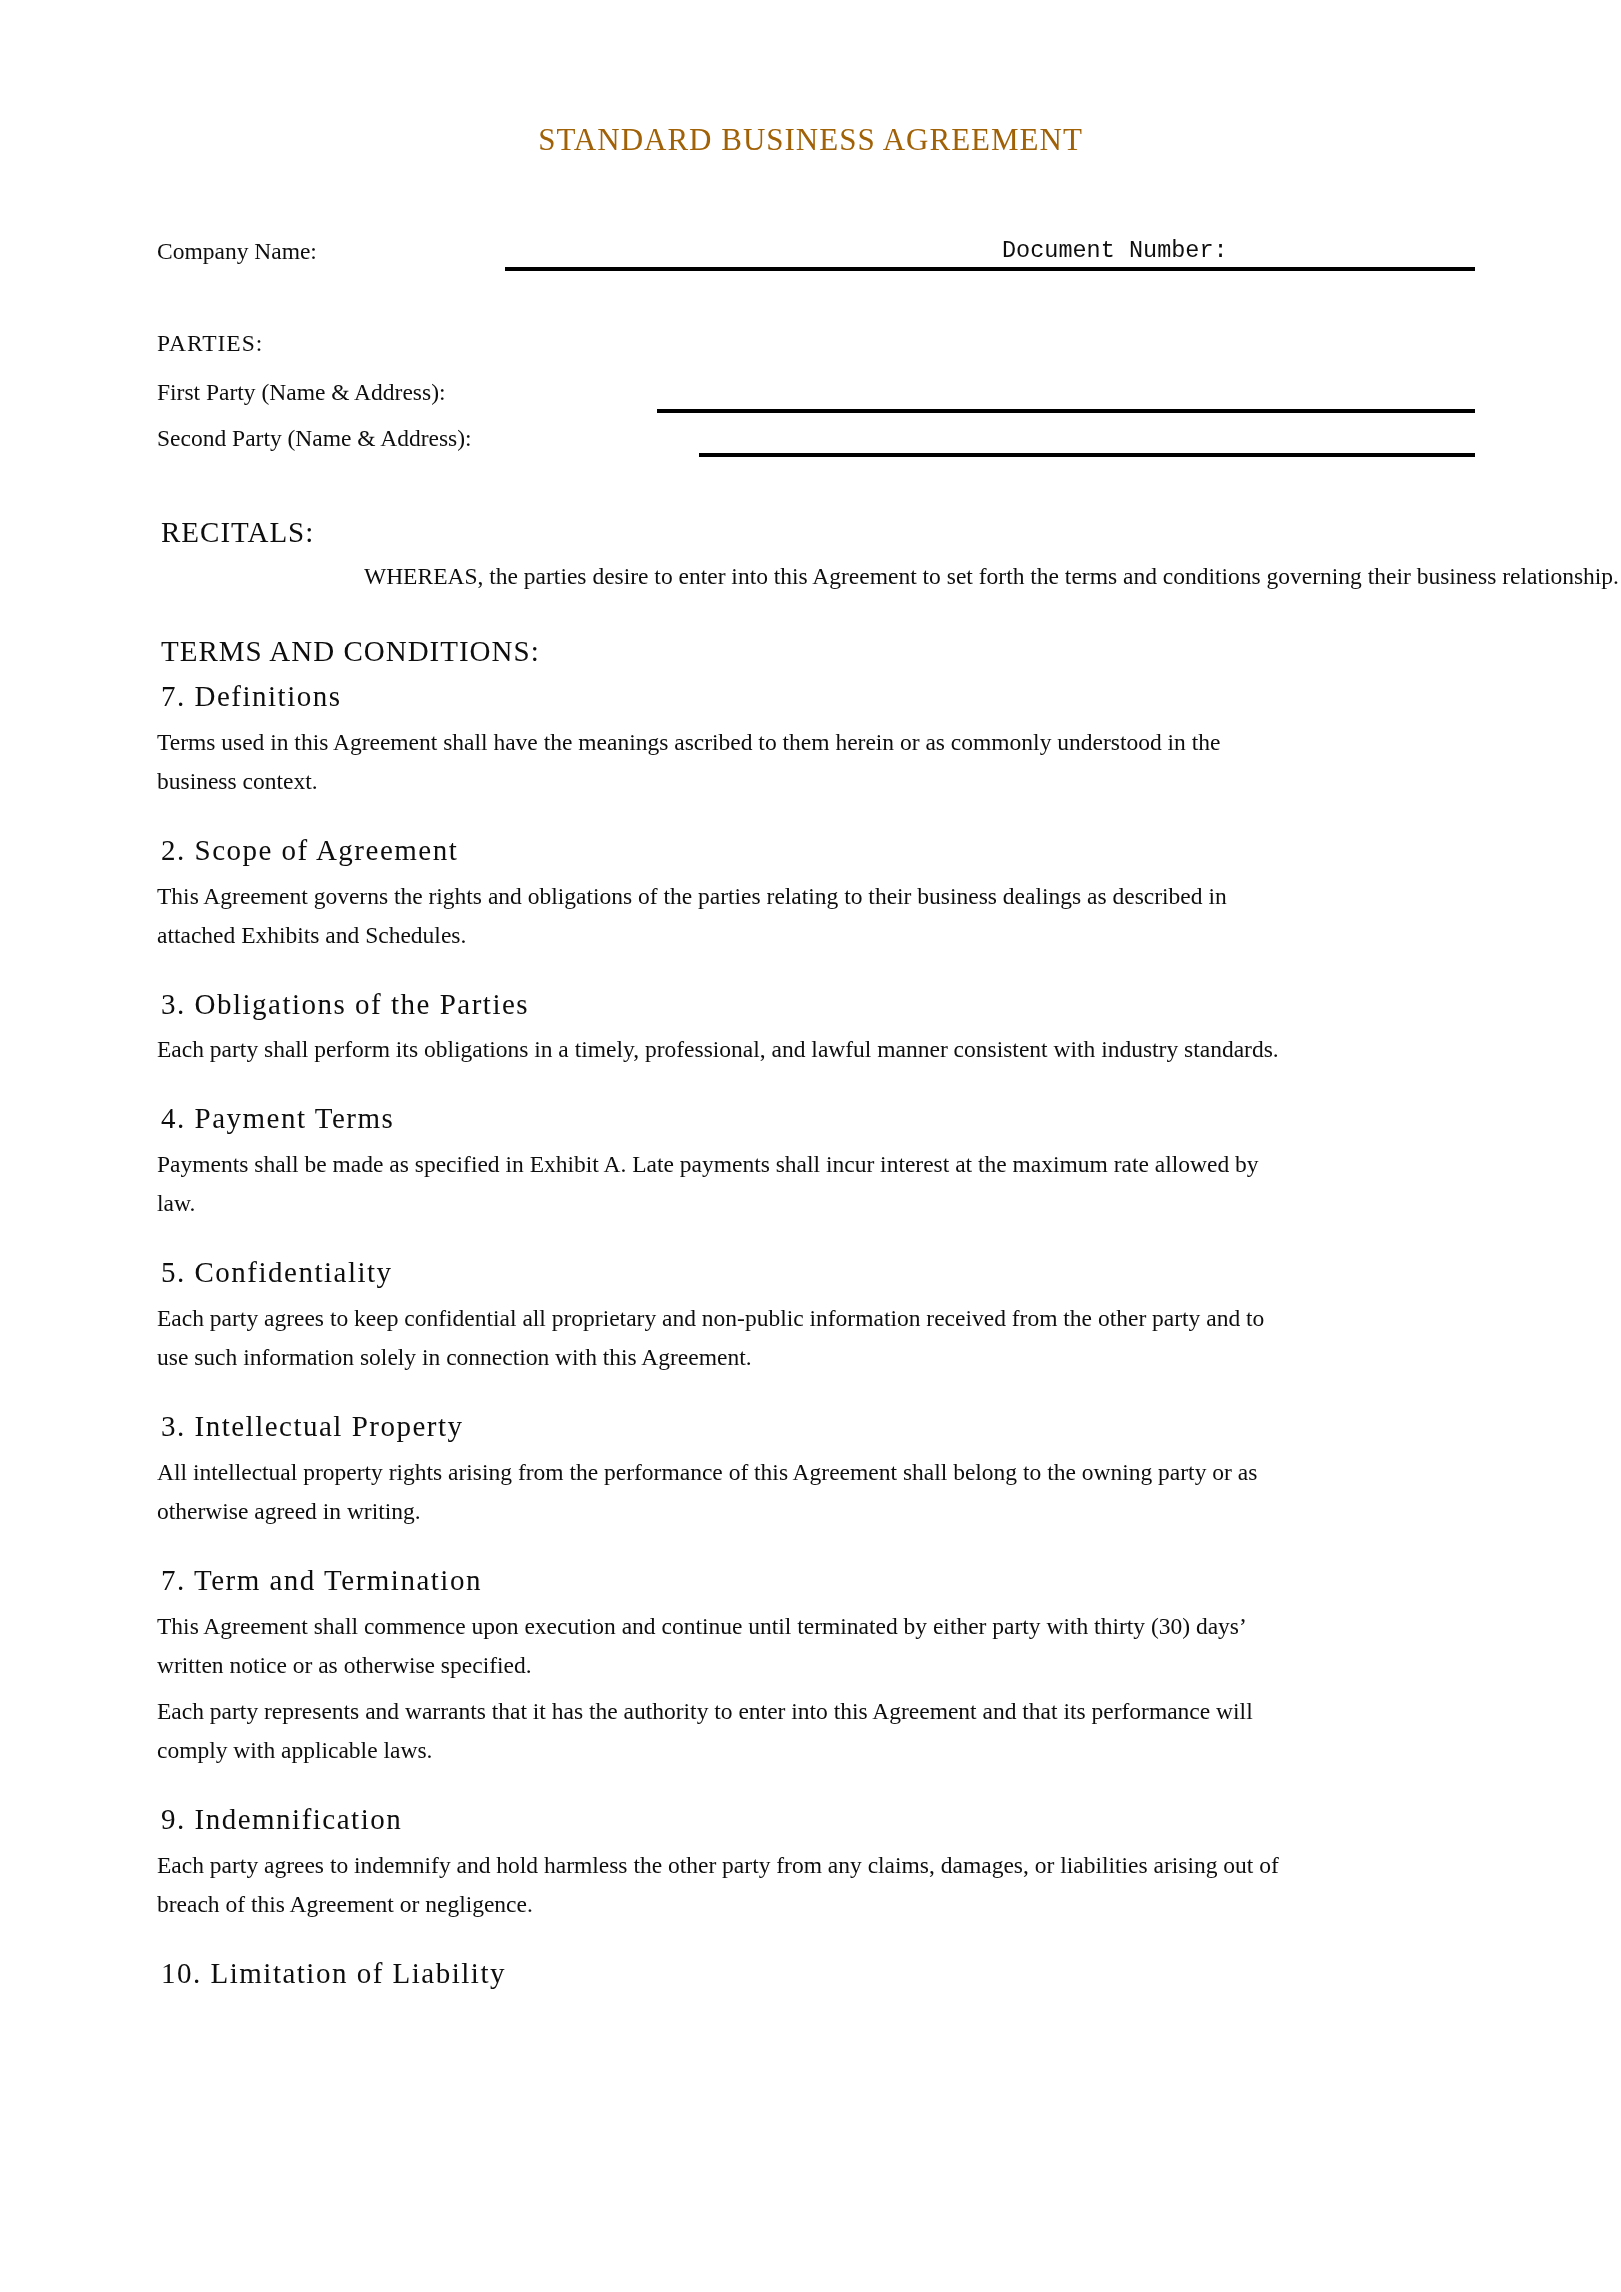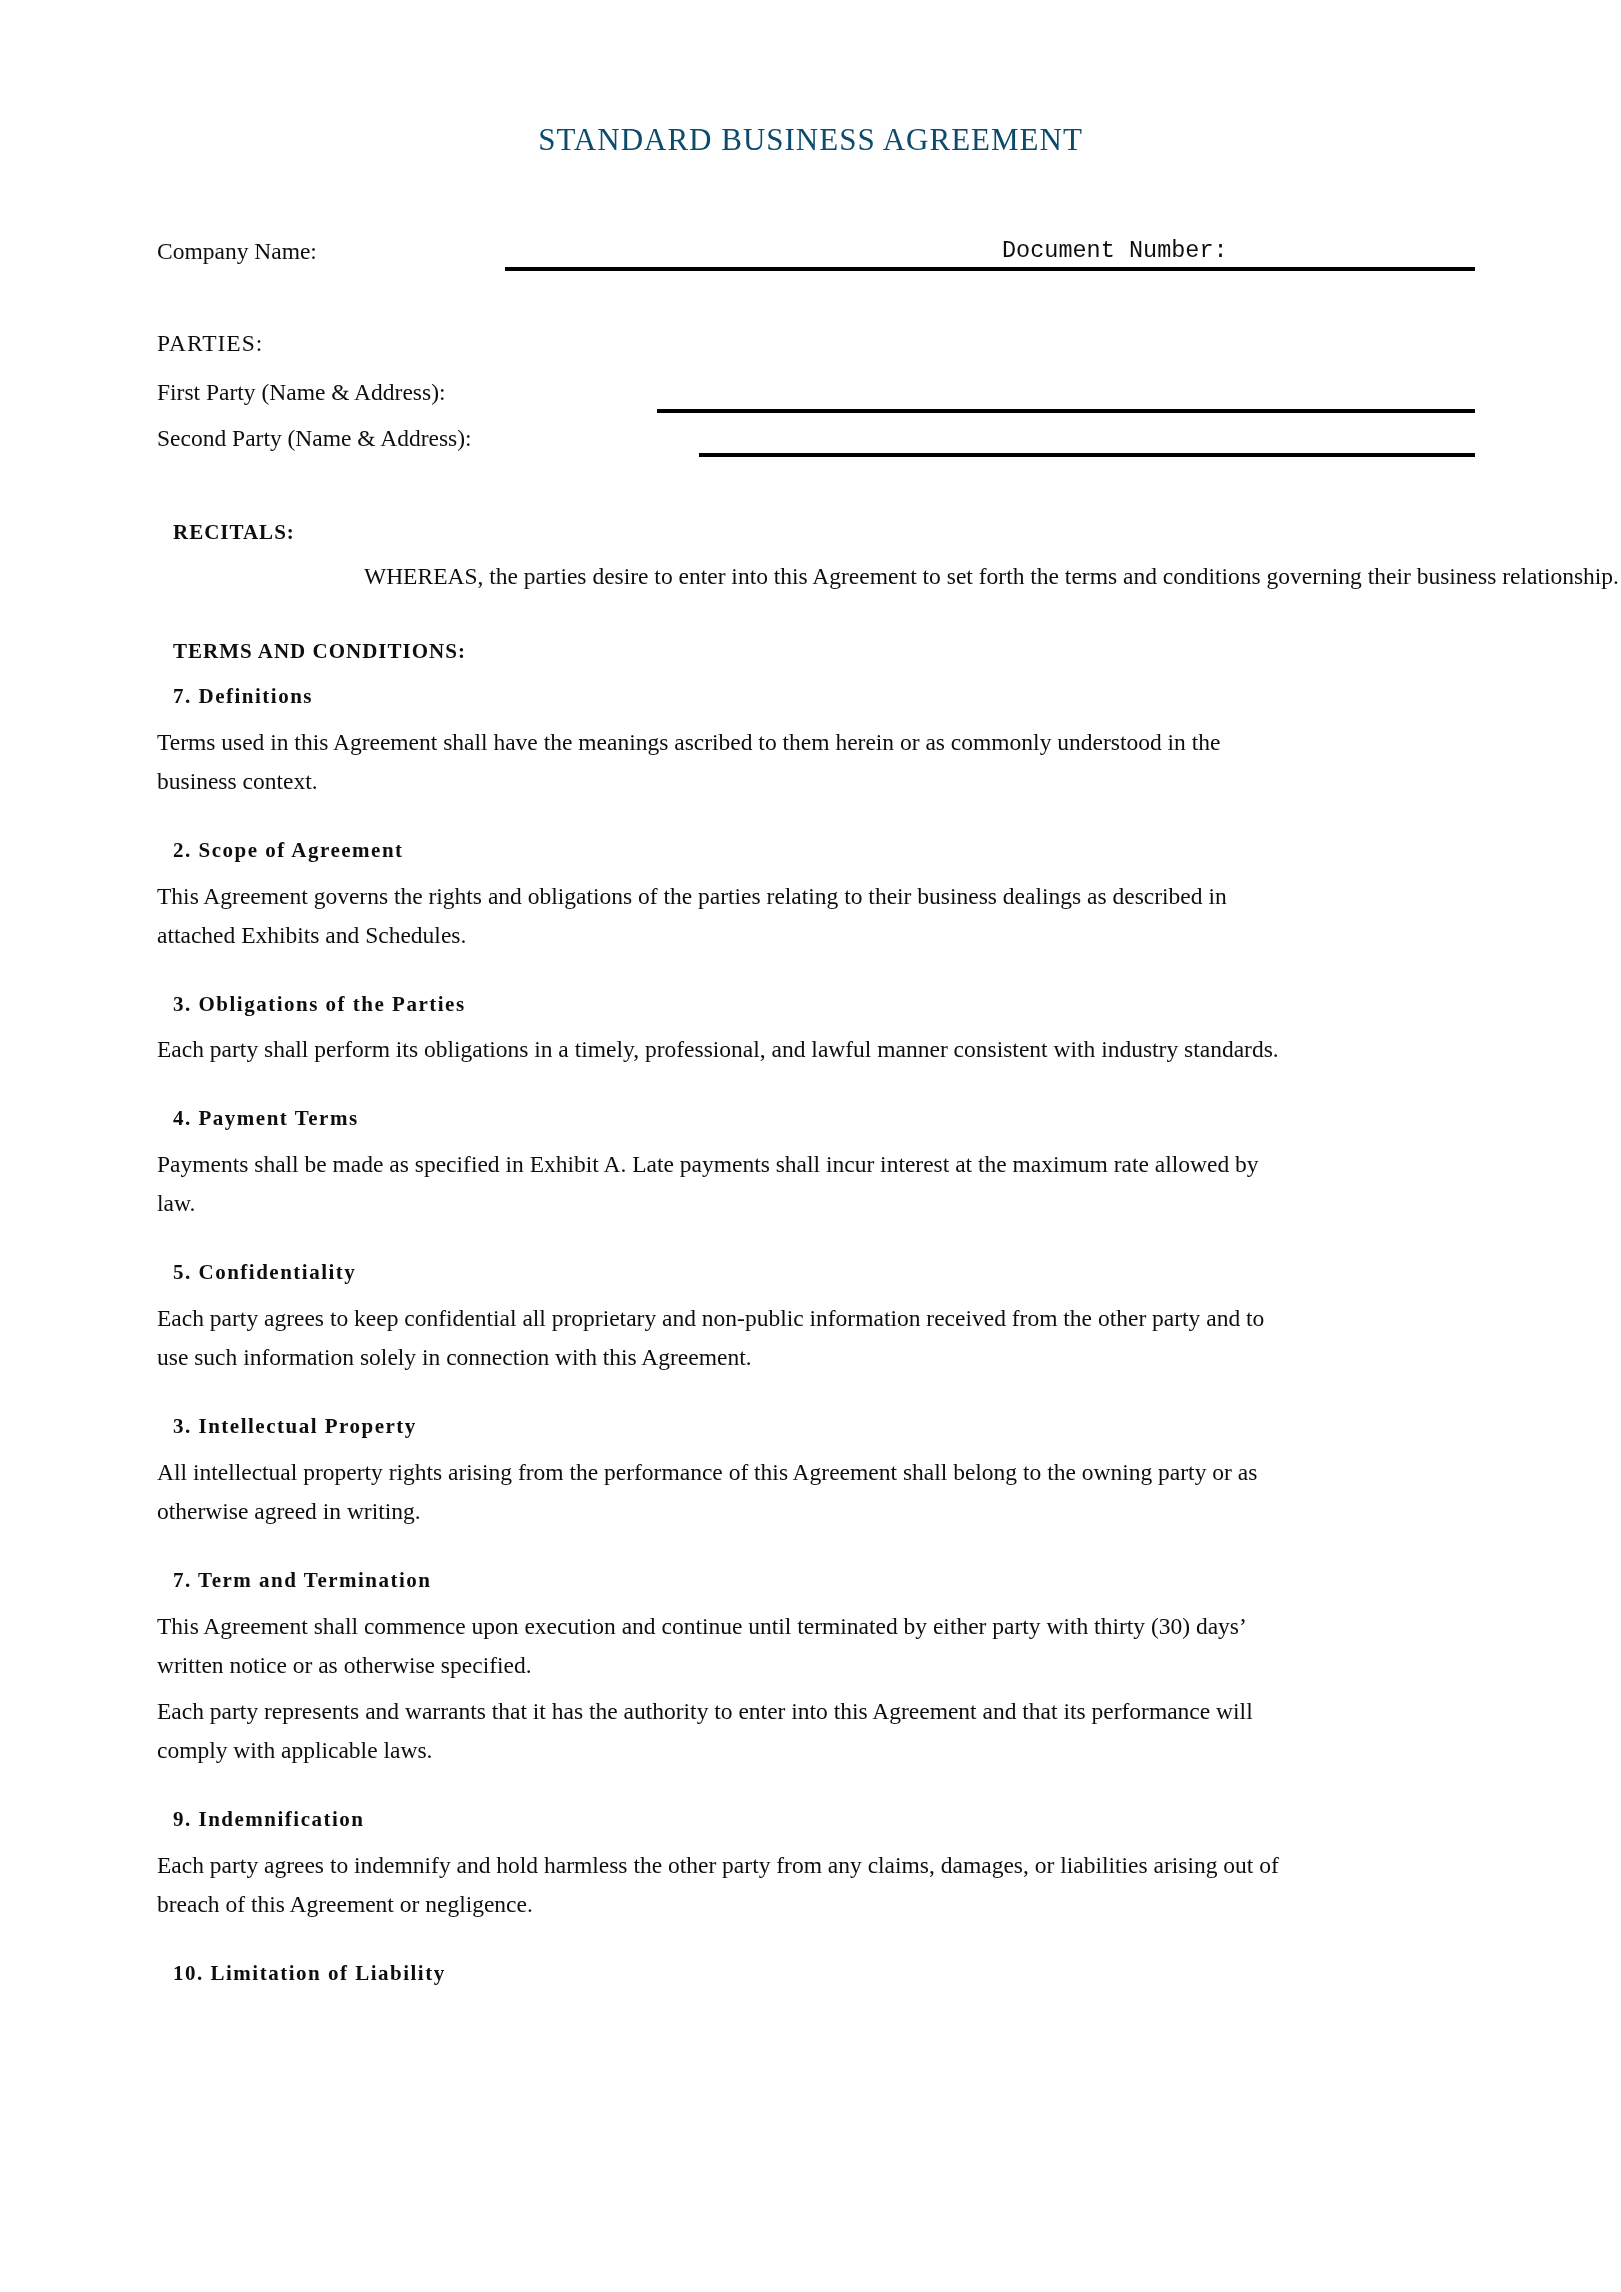--- a/index.html
+++ b/index.html
@@ -14,46 +14,46 @@
   }
   .doc-title {
     position: absolute;
     left: 0; right: 0;
     top: 122px;
     margin: 0;
     text-align: center;
     font-size: 31px;
     font-weight: normal;
     letter-spacing: 1px;
-    color: #0c4a6e;
+    color: #a16207;
   }
   .abs-label {
     position: absolute;
     font-size: 23.5px;
     line-height: 1.15;
     white-space: nowrap;
   }
   .caps { letter-spacing: 1px; }
   .fill-line {
     position: absolute;
     height: 3.9px;
     background: #000000;
   }
   .sections {
     position: absolute;
     left: 157px;
     top: 513px;
     width: 1462px;
   }
   .sec-h {
-    margin: 30px 0 0 16px;
-    font-size: 21px;
+    margin: 30px 0 0 4px;
+    font-size: 29px;
     line-height: 39px;
     letter-spacing: 1.5px;
-    font-weight: bold;
+    font-weight: normal;
     white-space: nowrap;
   }
   .sec-h.caps-h { letter-spacing: 1px; }
   .sec-h.mt0 { margin-top: 0; }
   .sec-h.mt37 { margin-top: 36px; }
   .sec-h.first { margin-top: 5.9px; }
   .sec-p {
     margin: 6.9px 0 0 0;
     font-size: 23.5px;
     line-height: 39px;

